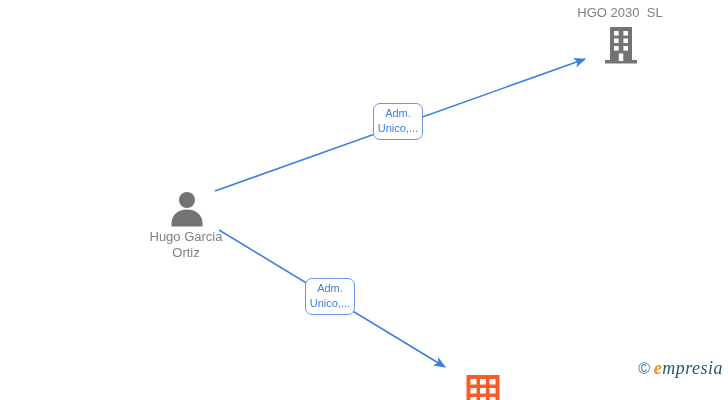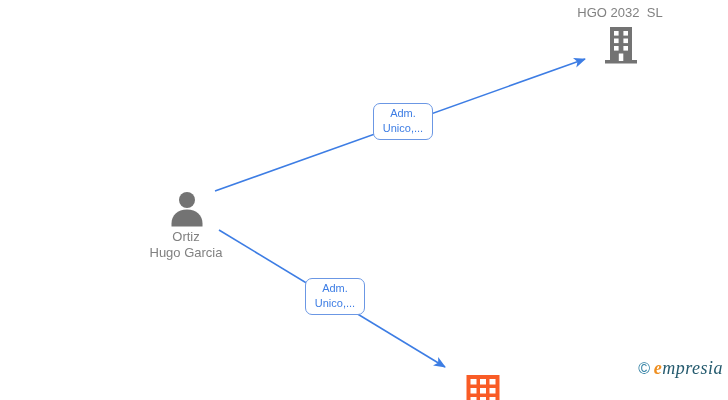--- a/index.html
+++ b/index.html
@@ -13,21 +13,21 @@
   #edges-svg{position:absolute;left:0;top:0;width:728px;height:400px;}
   .edge-line{
     stroke:var(--edge-blue,#3d7de4);
     stroke-width:1.6;
     fill:none;
   }
   .edge-arrow{fill:var(--edge-blue,#3d7de4);}
   .edge-label{
     position:absolute;
     box-sizing:border-box;
-    width:60px;
+    width:50px;
     min-height:36px;
     background:#ffffff;
     border:1.5px solid var(--edge-label-border,#6b97e4);
     border-radius:7px;
     color:var(--edge-blue,#3d7de4);
     font-size:11px;
     line-height:15px;
     text-align:center;
     padding:2px 2px 3px 2px;
   }
@@ -87,25 +87,25 @@
   <div class="edge-label" style="left:305px;top:278px;">
     <span>Adm.</span>
     <span>Unico,...</span>
   </div>
 
   <svg class="node-icon" style="left:167px;top:192px;" width="40" height="36" viewBox="0 0 40 36">
     <circle class="person-fill" cx="20" cy="8" r="8"></circle>
     <path class="person-fill" d="M20,17.5 C10.5,17.5 4.5,23.5 4.5,31.5 L4.5,34.5 L35.5,34.5 L35.5,31.5 C35.5,23.5 29.5,17.5 20,17.5 Z"></path>
   </svg>
   <div class="node-label" style="left:116px;top:229px;">
+    <span style="display:block">Hugo Garcia</span>
     <span style="display:block">Ortiz</span>
-    <span style="display:block">Hugo Garcia</span>
   </div>
 
-  <div class="node-label company" style="left:550px;top:5px;">HGO 2032  SL</div>
+  <div class="node-label company" style="left:550px;top:5px;">HGO 2030  SL</div>
   <svg class="node-icon" style="left:603px;top:27px;" width="36" height="37" viewBox="0 0 36 37">
     <rect class="building-gray-fill" x="7" y="0" width="22" height="34"></rect>
     <rect class="building-gray-fill" x="2" y="33" width="32" height="3.5"></rect>
     <g fill="#ffffff">
       <rect x="11" y="4" width="4.6" height="4.6"></rect>
       <rect x="20.4" y="4" width="4.6" height="4.6"></rect>
       <rect x="11" y="11.5" width="4.6" height="4.6"></rect>
       <rect x="20.4" y="11.5" width="4.6" height="4.6"></rect>
       <rect x="11" y="19" width="4.6" height="4.6"></rect>
       <rect x="20.4" y="19" width="4.6" height="4.6"></rect>

